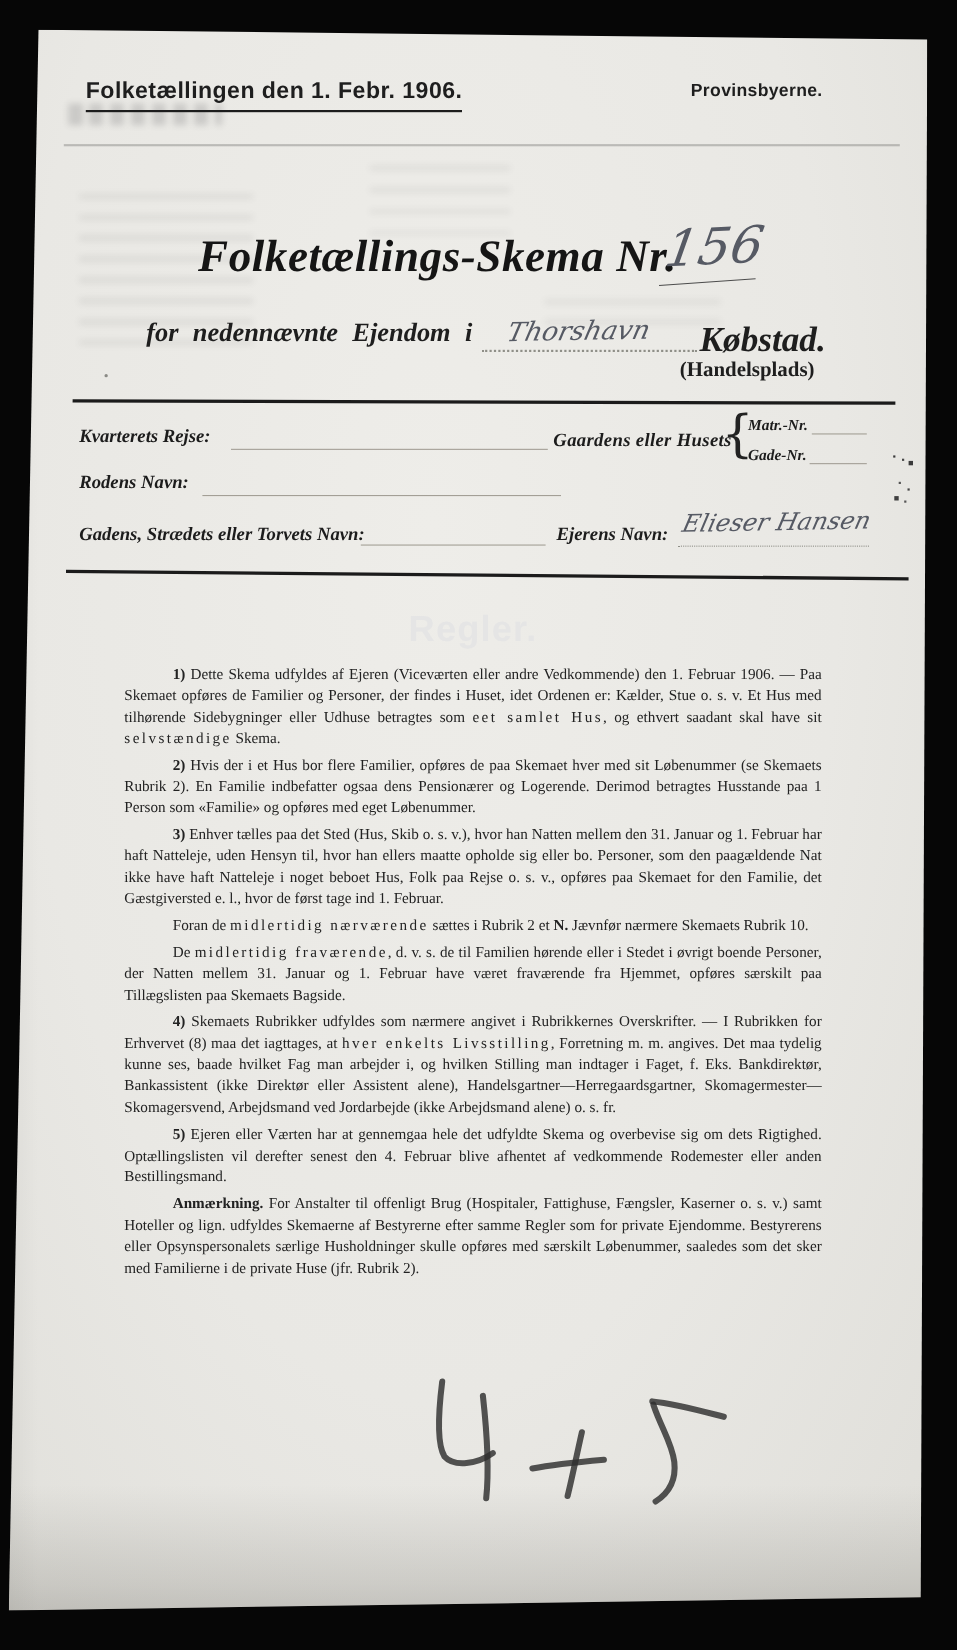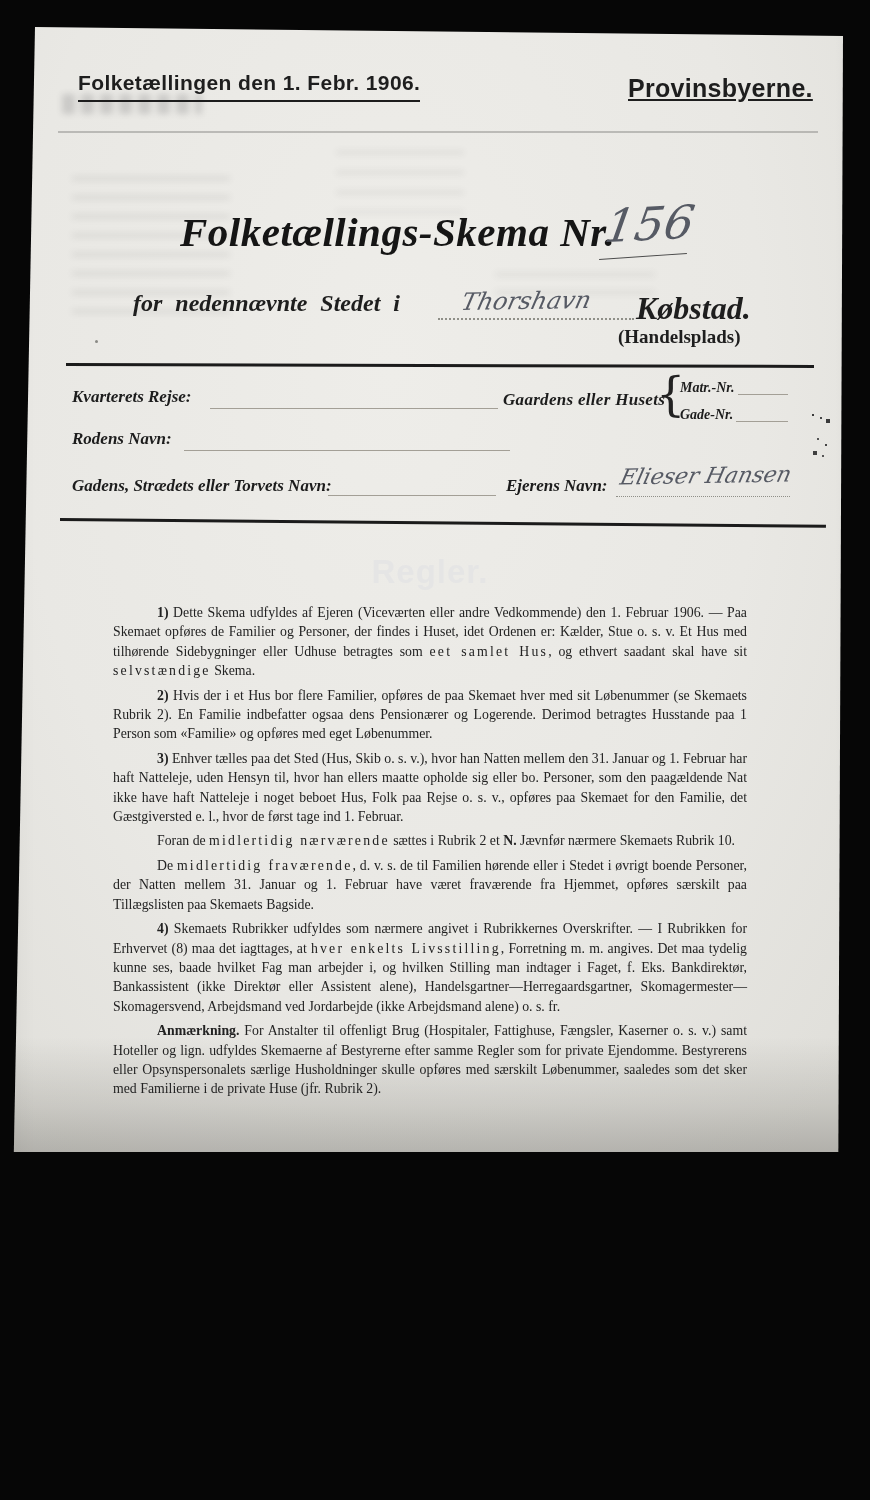--- a/index.html
+++ b/index.html
@@ -4,37 +4,37 @@
 <style>
   :root{
     --bg:#060606;
     --paper:#e9e8e4;
     --ink:#1e1e1e;
     --hand:#565a64;
     --pencil:#2e2e2e;
     --rule:#a39f96;
   }
   html,body{margin:0;padding:0;background:var(--bg);}
-  .stage{position:relative;width:870px;height:1152px;background:var(--bg);overflow:hidden;
+  .stage{position:relative;width:870px;height:1500px;background:var(--bg);overflow:hidden;
          font-family:"Liberation Serif","DejaVu Serif",serif;color:var(--ink);}
   .paper{position:absolute;inset:0;
          clip-path:polygon(35px 27px,843px 36px,837px 1452px,8px 1464px);
          background:radial-gradient(ellipse at 45% 32%, #eeede9 0%, #e9e8e4 55%, #e0dfda 92%);}
   .paper::after{content:"";position:absolute;inset:0;
          background:linear-gradient(180deg, rgba(0,0,0,0) 90%, rgba(90,88,80,.18) 96%, rgba(70,68,62,.30) 100%),
                     linear-gradient(90deg, rgba(0,0,0,.05) 0%, rgba(0,0,0,0) 4%, rgba(0,0,0,0) 96%, rgba(0,0,0,.07) 100%);
          pointer-events:none;}
   .abs{position:absolute;}
 
   
   .hdr-left{left:78px;top:71px;font-family:"Liberation Sans","DejaVu Sans",sans-serif;
             font-weight:bold;font-size:21px;letter-spacing:.4px;padding-bottom:5px;
             border-bottom:2.5px solid #1d1d1d;}
   .hdr-right{left:628px;top:74px;font-family:"Liberation Sans","DejaVu Sans",sans-serif;
-             font-weight:bold;font-size:25px;letter-spacing:.3px;text-decoration:underline;}
+             font-weight:bold;font-size:16px;letter-spacing:.3px;}
 
   
   .ghost-line{left:58px;top:131px;width:760px;height:2px;background:#6f6f6c;opacity:.38;filter:blur(.5px);}
   .ghost{filter:blur(3px);}
   .ghost-a{left:62px;top:94px;width:140px;height:20px;opacity:.30;
            background:repeating-linear-gradient(90deg, rgba(50,50,55,.55) 0 13px, rgba(0,0,0,0) 13px 19px);}
   .ghost-b{left:72px;top:176px;width:158px;height:152px;opacity:.20;
            background:repeating-linear-gradient(180deg, rgba(70,70,70,.45) 0 5px, rgba(0,0,0,0) 5px 19px);}
   .ghost-c{left:336px;top:150px;width:128px;height:64px;opacity:.16;
            background:repeating-linear-gradient(180deg, rgba(70,70,70,.45) 0 5px, rgba(0,0,0,0) 5px 20px);}
@@ -109,21 +109,21 @@
   <div class="abs specks"></div>
   <div class="abs speck2"></div>
 
   <div class="abs hdr-left">Folketællingen den 1. Febr. 1906.</div>
   <div class="abs hdr-right">Provinsbyerne.</div>
 
   <div class="abs title">Folketællings-Skema Nr.</div>
   <div class="abs hand title-num">156</div>
   <div class="abs title-num-line"></div>
 
-  <div class="abs sub-prefix">for nedennævnte Stedet i</div>
+  <div class="abs sub-prefix">for nedennævnte Ejendom i</div>
   <div class="abs sub-line"></div>
   <div class="abs hand sub-place">Thorshavn</div>
   <div class="abs sub-suffix">Købstad.</div>
   <div class="abs sub-note">(Handelsplads)</div>
 
   <div class="abs hr1"></div>
 
   <div class="abs flabel f-kvarter">Kvarterets Rejse:</div>
   <div class="abs line l-kvarter"></div>
 
@@ -146,20 +146,21 @@
   <div class="abs hr2"></div>
 
   <div class="abs rules-head">Regler.</div>
   <div class="abs rules-body">
       <p><span class="b">1)</span><span> Dette Skema udfyldes af Ejeren (Viceværten eller andre Vedkommende) den 1. Februar 1906. — Paa Skemaet opføres de Familier og Personer, der findes i Huset, idet Ordenen er:  Kælder, Stue o. s. v. Et Hus med tilhørende Sidebygninger eller Udhuse betragtes som </span><span class="sp">eet samlet Hus</span><span>, og ethvert saadant skal have sit </span><span class="sp">selvstændige</span><span> Skema.</span></p>
       <p><span class="b">2)</span><span> Hvis der i et Hus bor flere Familier, opføres de paa Skemaet hver med sit Løbenummer (se Skemaets Rubrik 2).  En Familie indbefatter ogsaa dens Pensionærer og Logerende.  Derimod betragtes Husstande paa 1 Person som «Familie» og opføres med eget Løbenummer.</span></p>
       <p><span class="b">3)</span><span> Enhver tælles paa det Sted (Hus, Skib o. s. v.), hvor han Natten mellem den 31. Januar og 1. Februar har haft Natteleje, uden Hensyn til, hvor han ellers maatte opholde sig eller bo.  Personer, som den paagældende Nat ikke have haft Natteleje i noget beboet Hus, Folk paa Rejse o. s. v., opføres paa Skemaet for den Familie, det Gæstgiversted e. l., hvor de først tage ind 1. Februar.</span></p>
       <p><span>Foran de </span><span class="sp">midlertidig nærværende</span><span> sættes i Rubrik 2 et </span><span class="b">N.</span><span>  Jævnfør nærmere Skemaets Rubrik 10.</span></p>
       <p><span>De </span><span class="sp">midlertidig fraværende</span><span>, d. v. s. de til Familien hørende eller i Stedet i øvrigt boende Personer, der Natten mellem 31. Januar og 1. Februar have været fraværende fra Hjemmet, opføres særskilt paa Tillægslisten paa Skemaets Bagside.</span></p>
       <p><span class="b">4)</span><span> Skemaets Rubrikker udfyldes som nærmere angivet i Rubrikkernes Overskrifter. — I Rubrikken for Erhvervet (8) maa det iagttages, at </span><span class="sp">hver enkelts Livsstilling</span><span>, Forretning m. m. angives.  Det maa tydelig kunne ses, baade hvilket Fag man arbejder i, og hvilken Stilling man indtager i Faget, f. Eks. Bankdirektør, Bankassistent (ikke Direktør eller Assistent alene), Handelsgartner—Herregaardsgartner, Skomagermester—Skomagersvend, Arbejdsmand ved Jordarbejde (ikke Arbejdsmand alene) o. s. fr.</span></p>
+      <p><span class="b">5)</span><span> Ejeren eller Værten har at gennemgaa hele det udfyldte Skema og overbevise sig om dets Rigtighed.  Optællingslisten vil derefter senest den 4. Februar blive afhentet af vedkommende Rodemester eller anden Bestillingsmand.</span></p>
       <p class="anm"><span class="b">Anmærkning.</span><span>  For Anstalter til offenligt Brug (Hospitaler, Fattighuse, Fængsler, Kaserner o. s. v.) samt Hoteller og lign. udfyldes Skemaerne af Bestyrerne efter samme Regler som for private Ejendomme.  Bestyrerens eller Opsynspersonalets særlige Husholdninger skulle opføres med særskilt Løbenummer, saaledes som det sker med Familierne i de private Huse (jfr. Rubrik 2).</span></p>
     </div>
 
   <svg class="abs sum-svg" width="310" height="145" viewBox="0 0 310 145" role="img" aria-label="4 + 5">
     <path d="M 34 20 C 30 52, 30 78, 36 88 C 45 98, 66 95, 80 85"></path>
     <path d="M 71 33 C 74 60, 77 98, 74 126"></path>
     <path d="M 116 99 C 136 95, 158 93, 181 91"></path>
     <path d="M 161 66 C 156 88, 152 108, 148 124"></path>
     <path d="M 225 38 C 246 40, 267 46, 290 52"></path>
     <path d="M 226 41 C 233 62, 243 76, 245 93 C 247 111, 239 122, 228 129"></path>

